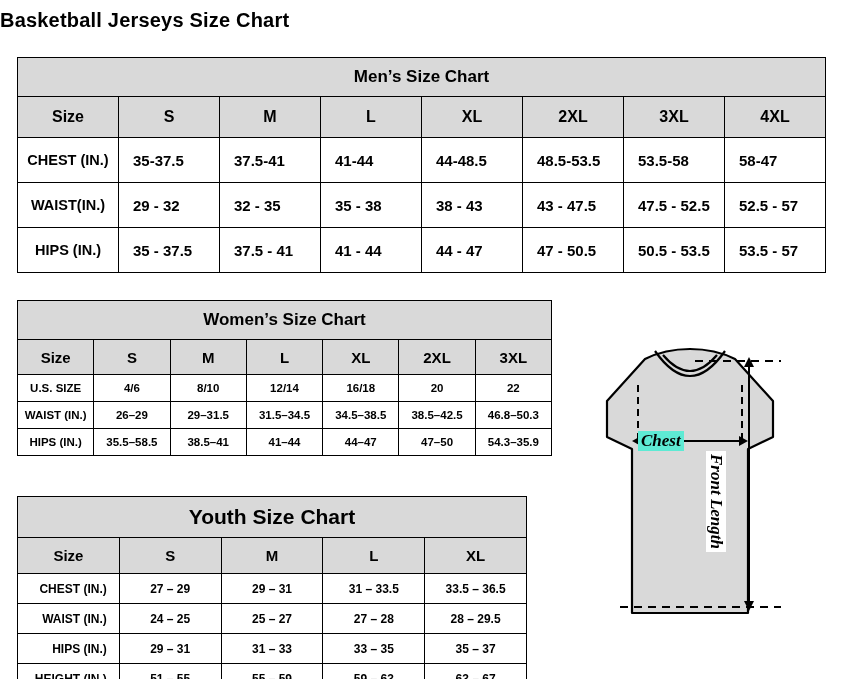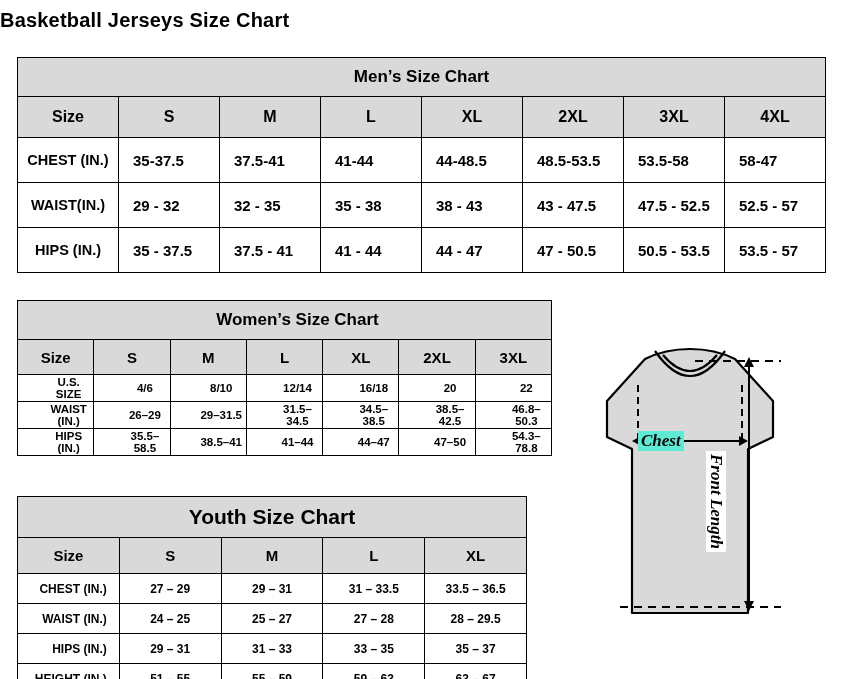--- a/index.html
+++ b/index.html
@@ -52,21 +52,21 @@
   #mens-chart .band { font-size: 17px; height: 36px; }
   #mens-chart th.hdr { background: #d9d9d9; font-size: 16px; height: 38px; }
   #mens-chart td { font-size: 15px; height: 42px; }
   #mens-chart td.rowlabel { text-align: center; font-size: 14.5px; }
   #mens-chart td.val { text-align: left; padding-left: 14px; }
 
   
   #womens-chart { left: 17px; top: 300px; width: 535px; }
   #womens-chart .band { font-size: 17px; height: 36px; }
   #womens-chart th.hdr { background: #d9d9d9; font-size: 15px; height: 32px; }
-  #womens-chart td { font-size: 11.5px; height: 24px; padding-left: 27px; }
+  #womens-chart td { font-size: 11.5px; height: 24px; }
   #womens-chart td.rowlabel { text-align: center; font-size: 11.5px; }
 
   
   #youth-chart { left: 17px; top: 496px; width: 510px; }
   #youth-chart .band { font-size: 21px; height: 38px; }
   #youth-chart th.hdr { background: #d9d9d9; font-size: 15px; height: 33px; }
   #youth-chart td { font-size: 12px; height: 27px; }
   #youth-chart td.rowlabel { text-align: right; padding-right: 12px; font-size: 12px; }
 
   
@@ -192,21 +192,21 @@
       <td>38.5–42.5</td>
       <td>46.8–50.3</td>
     </tr>
     <tr>
       <td class="rowlabel">HIPS  (IN.)</td>
       <td>35.5–58.5</td>
       <td>38.5–41</td>
       <td>41–44</td>
       <td>44–47</td>
       <td>47–50</td>
-      <td>54.3–78.8</td>
+      <td>54.3–35.9</td>
     </tr>
   </tbody>
     </table>
 </div>
 
 <div class="chart-block" id="youth-chart">
   <table class="size-table">
     <tbody>
         <tr>
       <td class="band" colspan="5">Youth Size Chart</td>

